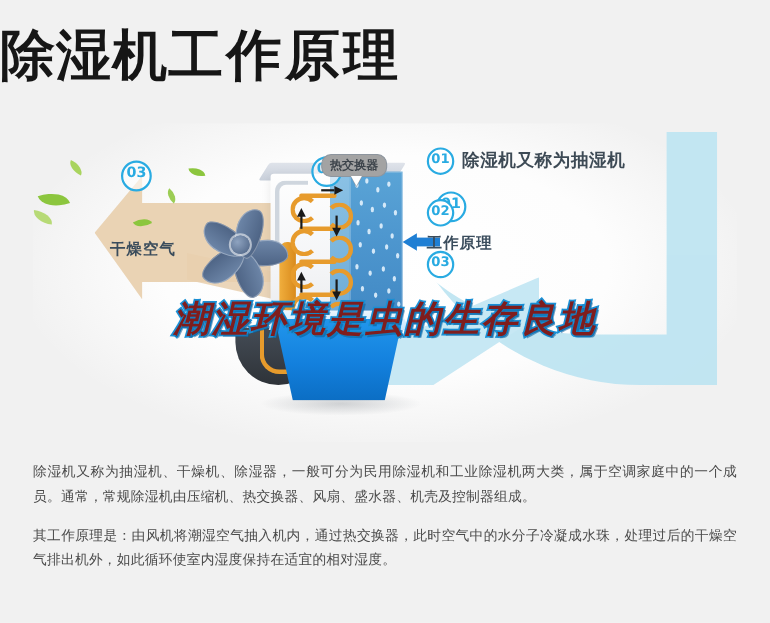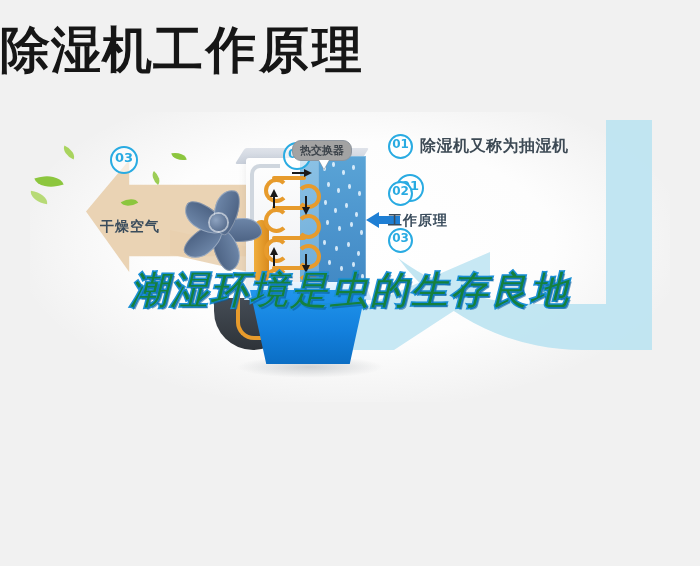--- a/index.html
+++ b/index.html
@@ -202,22 +202,22 @@
   }
   .step .txt{font-size:16px;color:#3d4a55;font-weight:bold;letter-spacing:.5px;white-space:nowrap;}
 
   
   .overlay{
     position:absolute;left:0;top:268px;width:700px;text-align:center;
     pointer-events:none;
   }
   .overlay span{
     display:inline-block;
-    font-size:38px;line-height:44px;font-weight:normal;font-style:italic;
-    color:#15803d;letter-spacing:2px;white-space:nowrap;
+    font-size:33px;line-height:44px;font-weight:bold;font-style:italic;
+    color:#7f1d1d;letter-spacing:2px;white-space:nowrap;
     -webkit-text-stroke:3px #1a8fd4;
     paint-order:stroke fill;
     text-shadow:
       0 0 2px #1a8fd4,
       2px 2px 0 rgba(10,90,150,.55);
   }
 
   
   .copy{position:absolute;left:30px;top:418px;width:640px;}
   .copy p{
@@ -360,14 +360,18 @@
     </div>
     <div class="step">
       <div class="num">03</div>
     </div>
   </div>
 
   <div class="overlay">
     <span>潮湿环境是虫的生存良地</span>
   </div>
 
+  <div class="copy">
+    <p>除湿机又称为抽湿机、干燥机、除湿器，一般可分为民用除湿机和工业除湿机两大类，属于空调家庭中的一个成员。通常，常规除湿机由压缩机、热交换器、风扇、盛水器、机壳及控制器组成。</p>
+    <p>其工作原理是：由风机将潮湿空气抽入机内，通过热交换器，此时空气中的水分子冷凝成水珠，处理过后的干燥空气排出机外，如此循环使室内湿度保持在适宜的相对湿度。</p>
+  </div>
 
 </div>
 
 </body></html>

